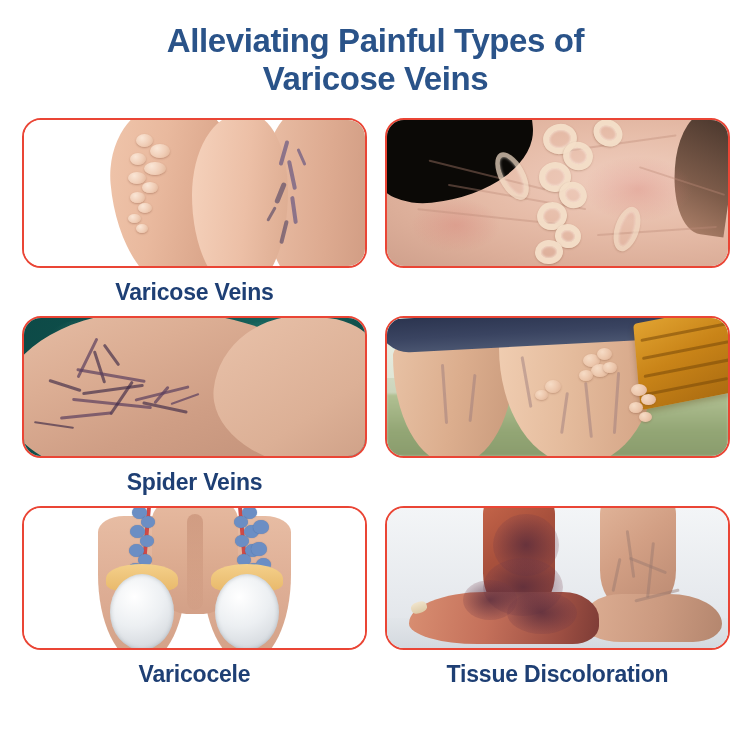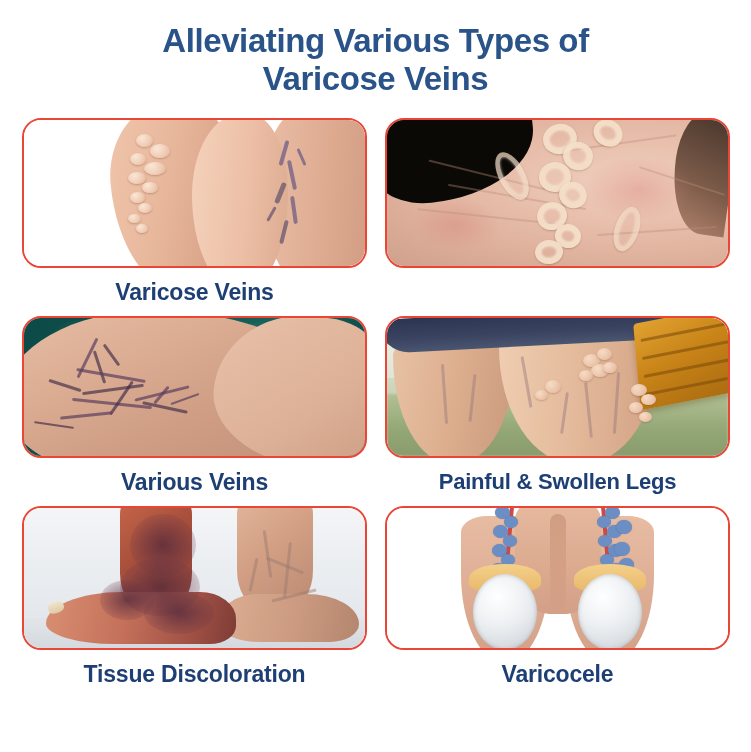--- a/index.html
+++ b/index.html
@@ -282,21 +282,21 @@
     position:absolute; border-radius:40%;
     background:linear-gradient(180deg,#f0e4cc 0%,#ddcaa6 100%);
   }
 </style>
 </head>
 <body>
 
 <div class="page">
 
   <div class="title-block">
-    <span class="title-line">Alleviating Various Types of</span>
+    <span class="title-line">Alleviating Painful Types of</span>
     <span class="title-line">Varicose Veins</span>
   </div>
 
   <div class="grid">
 
     <div class="row row-1">
 
       <div class="cell">
         <div class="card card-h150">
           <div class="art vv-bg">
@@ -378,21 +378,21 @@
             <div class="sv-vein" style="left:110px;top:74px;width:56px;height:3px;transform:rotate(-14deg);"></div>
             <div class="sv-vein-d" style="left:118px;top:88px;width:46px;height:3px;transform:rotate(12deg);"></div>
             <div class="sv-vein" style="left:36px;top:96px;width:52px;height:3px;transform:rotate(-6deg);"></div>
             <div class="sv-vein-d" style="left:86px;top:24px;width:3px;height:26px;transform:rotate(-36deg);"></div>
             <div class="sv-vein" style="left:136px;top:66px;width:3px;height:22px;transform:rotate(40deg);"></div>
             <div class="sv-vein-d" style="left:24px;top:66px;width:34px;height:3px;transform:rotate(18deg);"></div>
             <div class="sv-vein" style="left:146px;top:80px;width:30px;height:2px;transform:rotate(-20deg);"></div>
             <div class="sv-vein-d" style="left:10px;top:106px;width:40px;height:2px;transform:rotate(8deg);"></div>
           </div>
         </div>
-        <div class="caption">Various Veins</div>
+        <div class="caption">Spider Veins</div>
       </div>
 
       <div class="cell">
         <div class="card card-h142">
           <div class="art ps-bg">
             <div class="ps-sky"></div>
             <div class="ps-grass"></div>
             <div class="ps-leg ps-leg1"></div>
             <div class="ps-leg ps-leg2"></div>
             <div class="ps-short"></div>
@@ -416,52 +416,25 @@
             <div class="ps-bulge" style="left:148px;top:72px;width:13px;height:10px;"></div>
 
             <div class="ps-vein" style="left:176px;top:74px;width:3px;height:42px;transform:rotate(8deg);"></div>
             <div class="ps-vein" style="left:200px;top:64px;width:3px;height:56px;transform:rotate(-6deg);"></div>
             <div class="ps-vein" style="left:228px;top:54px;width:3px;height:62px;transform:rotate(4deg);"></div>
             <div class="ps-vein" style="left:56px;top:46px;width:3px;height:60px;transform:rotate(-4deg);"></div>
             <div class="ps-vein" style="left:84px;top:56px;width:3px;height:48px;transform:rotate(6deg);"></div>
             <div class="ps-vein" style="left:138px;top:38px;width:3px;height:52px;transform:rotate(-10deg);"></div>
           </div>
         </div>
-        <div class="caption caption-sm">Painful &amp; Swollen Legs</div>
       </div>
 
     </div>
 
     <div class="row">
-
-      <div class="cell">
-        <div class="card card-h144">
-          <div class="art td-bg">
-            <div class="td-floor"></div>
-            <div class="td-shin td-shin2"></div>
-            <div class="td-foot2"></div>
-            <div class="td-shin td-shin1"></div>
-            <div class="td-foot1"></div>
-
-            <div class="td-dark" style="left:106px;top:6px;width:66px;height:62px;"></div>
-            <div class="td-dark" style="left:96px;top:50px;width:80px;height:58px;"></div>
-            <div class="td-dark" style="left:120px;top:84px;width:70px;height:42px;"></div>
-            <div class="td-dark" style="left:76px;top:72px;width:54px;height:40px;"></div>
-
-            <div class="td-vein" style="right:96px;top:22px;width:3px;height:48px;transform:rotate(-8deg);"></div>
-            <div class="td-vein" style="right:76px;top:34px;width:3px;height:56px;transform:rotate(6deg);"></div>
-            <div class="td-vein" style="right:60px;top:56px;width:40px;height:3px;transform:rotate(22deg);"></div>
-            <div class="td-vein" style="right:48px;top:86px;width:46px;height:3px;transform:rotate(-14deg);"></div>
-            <div class="td-vein" style="right:110px;top:50px;width:3px;height:34px;transform:rotate(12deg);"></div>
-
-            <div class="td-nail" style="left:24px;top:94px;width:16px;height:11px;transform:rotate(-18deg);"></div>
-          </div>
-        </div>
-        <div class="caption">Tissue Discoloration</div>
-      </div>
 
       <div class="cell">
         <div class="card card-h144">
           <div class="art vc-bg">
             <div class="vc-sac vc-sac-l"></div>
             <div class="vc-sac vc-sac-r"></div>
             <div class="vc-body"></div>
             <div class="vc-body-mid"></div>
 
             <div class="vc-artery" style="left:120px;top:-4px;width:4px;height:74px;transform:rotate(5deg);"></div>
@@ -490,16 +463,42 @@
 
             <div class="vc-epi vc-epi-l"></div>
             <div class="vc-epi vc-epi-r"></div>
             <div class="vc-inner vc-inner-l"></div>
             <div class="vc-inner vc-inner-r"></div>
           </div>
         </div>
         <div class="caption">Varicocele</div>
       </div>
 
+      <div class="cell">
+        <div class="card card-h144">
+          <div class="art td-bg">
+            <div class="td-floor"></div>
+            <div class="td-shin td-shin2"></div>
+            <div class="td-foot2"></div>
+            <div class="td-shin td-shin1"></div>
+            <div class="td-foot1"></div>
+
+            <div class="td-dark" style="left:106px;top:6px;width:66px;height:62px;"></div>
+            <div class="td-dark" style="left:96px;top:50px;width:80px;height:58px;"></div>
+            <div class="td-dark" style="left:120px;top:84px;width:70px;height:42px;"></div>
+            <div class="td-dark" style="left:76px;top:72px;width:54px;height:40px;"></div>
+
+            <div class="td-vein" style="right:96px;top:22px;width:3px;height:48px;transform:rotate(-8deg);"></div>
+            <div class="td-vein" style="right:76px;top:34px;width:3px;height:56px;transform:rotate(6deg);"></div>
+            <div class="td-vein" style="right:60px;top:56px;width:40px;height:3px;transform:rotate(22deg);"></div>
+            <div class="td-vein" style="right:48px;top:86px;width:46px;height:3px;transform:rotate(-14deg);"></div>
+            <div class="td-vein" style="right:110px;top:50px;width:3px;height:34px;transform:rotate(12deg);"></div>
+
+            <div class="td-nail" style="left:24px;top:94px;width:16px;height:11px;transform:rotate(-18deg);"></div>
+          </div>
+        </div>
+        <div class="caption">Tissue Discoloration</div>
+      </div>
+
     </div>
 
   </div>
 </div>
 
 </body></html>

